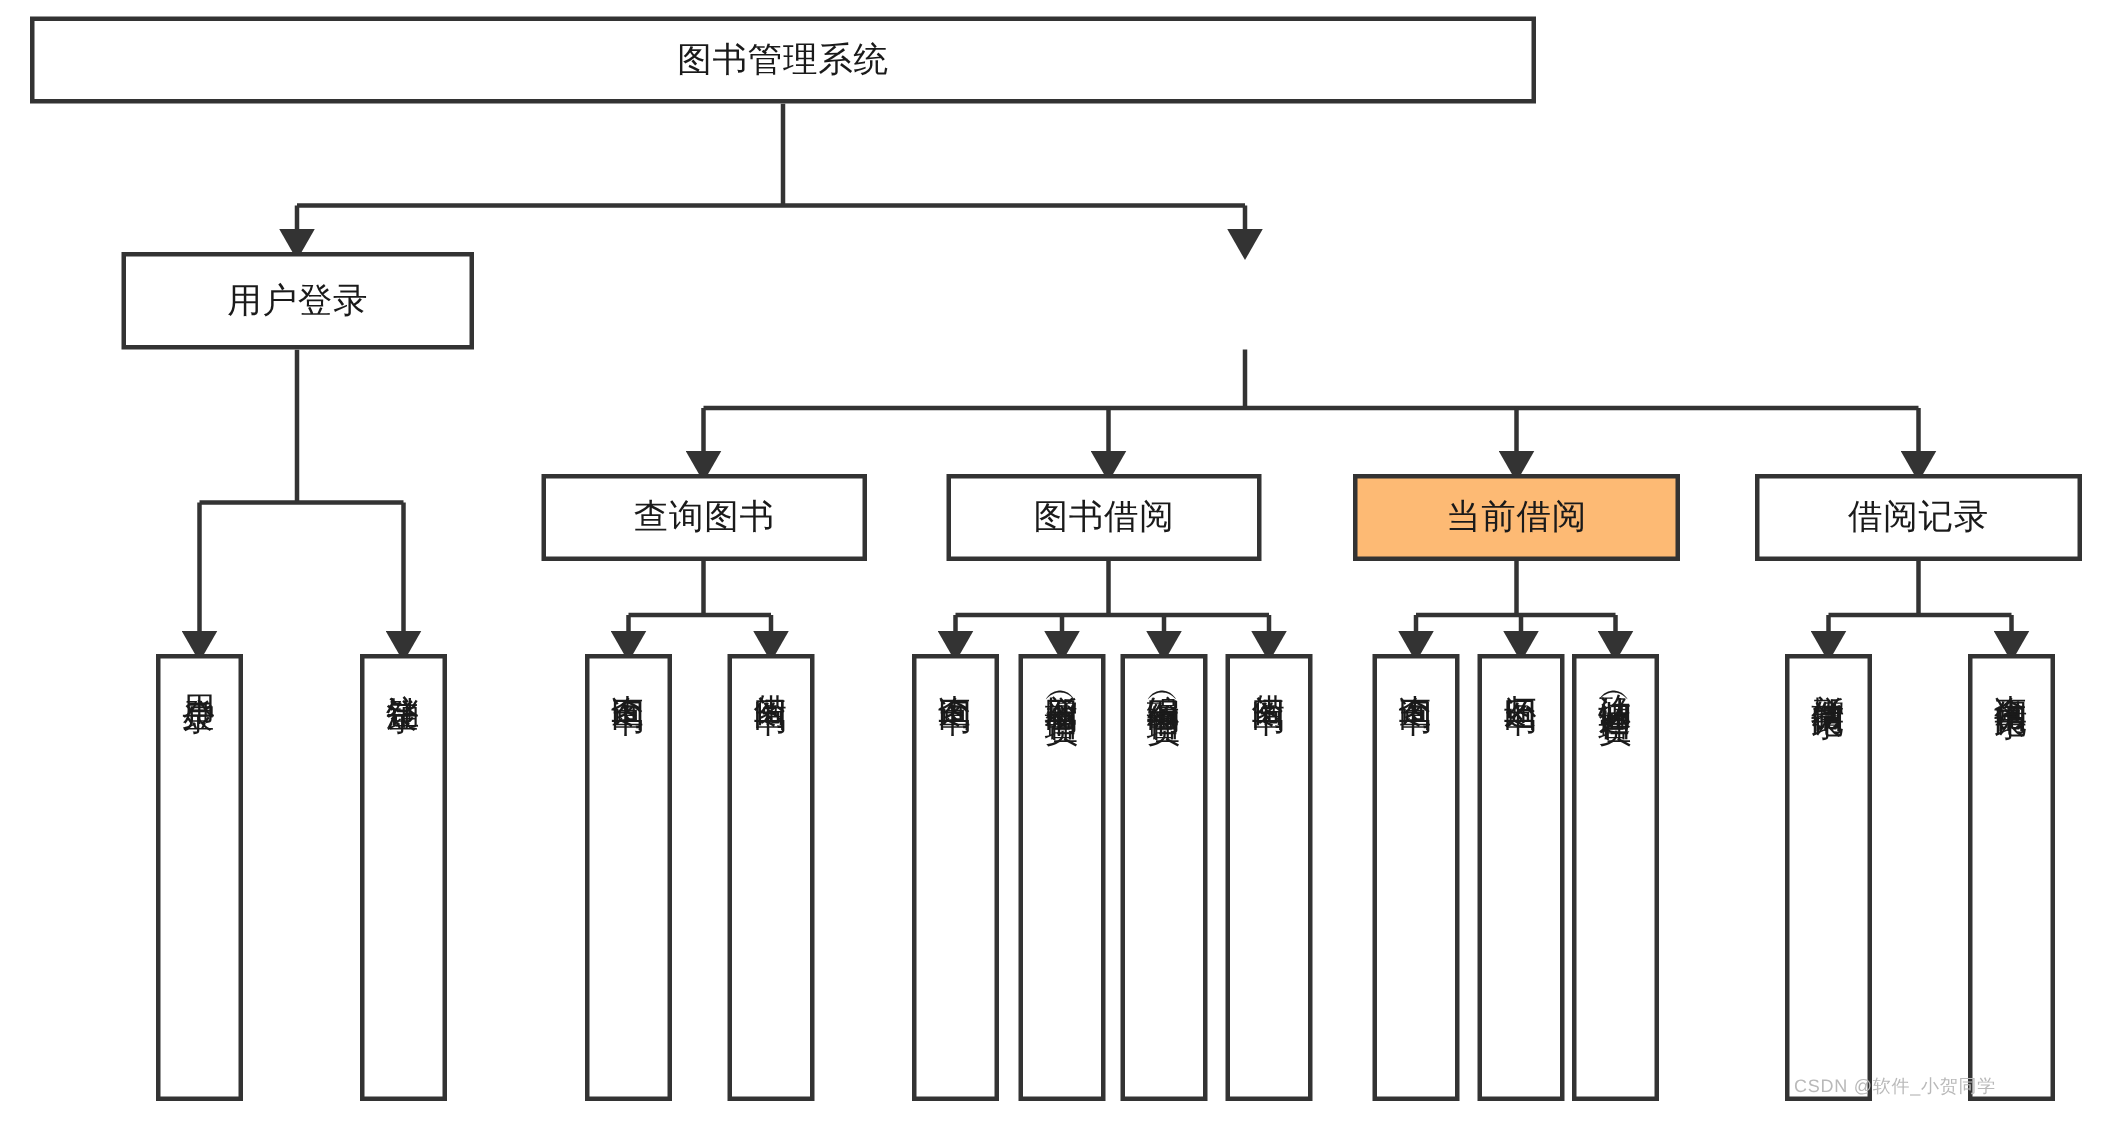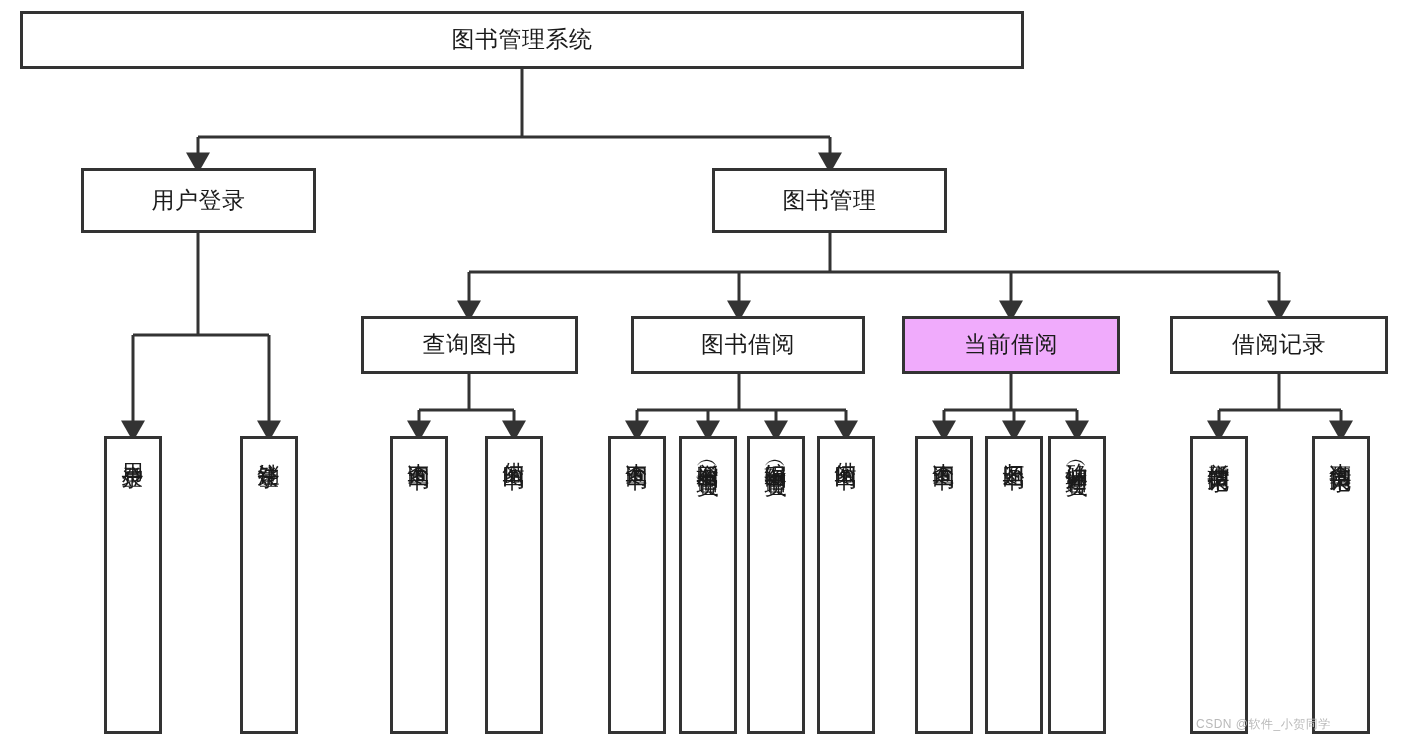--- a/index.html
+++ b/index.html
@@ -123,31 +123,28 @@
     </g>
   </svg>
 
   <div class="node horizontal" style="left: 20px; top: 11px; width: 1004px; height: 58px; border-color: rgb(51, 51, 51); background: rgb(255, 255, 255); color: rgb(26, 26, 26); border-width: 3px;">
     <span class="node-label">图书管理系统</span>
   </div>
 
   <div class="node horizontal" style="left: 81px; top: 168px; width: 235px; height: 65px; border-color: rgb(51, 51, 51); background: rgb(255, 255, 255); color: rgb(26, 26, 26); border-width: 3px;">
     <span class="node-label">用户登录</span>
   </div>
-  <div class="node horizontal" style="left: 712px; top: 168px; width: 235px; height: 65px; border-color: rgb(51, 51, 51); background: rgb(255, 255, 255); color: rgb(26, 26, 26); border-width: 3px;">
-    <span class="node-label">图书管理</span>
-  </div>
 
   <div class="node horizontal" style="left: 361px; top: 316px; width: 217px; height: 58px; border-color: rgb(51, 51, 51); background: rgb(255, 255, 255); color: rgb(26, 26, 26); border-width: 3px;">
     <span class="node-label">查询图书</span>
   </div>
-  <div class="node horizontal" style="left: 631px; top: 316px; width: 234px; height: 58px; border-color: rgb(51, 51, 51); background: rgb(255, 255, 255); color: rgb(26, 26, 26); border-width: 3px;">
+  <div class="node horizontal" style="left: 631px; top: 316px; width: 210px; height: 58px; border-color: rgb(51, 51, 51); background: rgb(255, 255, 255); color: rgb(26, 26, 26); border-width: 3px;">
     <span class="node-label">图书借阅</span>
   </div>
-  <div class="node horizontal" style="left: 902px; top: 316px; width: 218px; height: 58px; border-color: rgb(51, 51, 51); background: #f0abfc; color: rgb(26, 26, 26); border-width: 3px;">
+  <div class="node horizontal" style="left: 902px; top: 316px; width: 218px; height: 58px; border-color: rgb(51, 51, 51); background: #fdba74; color: rgb(26, 26, 26); border-width: 3px;">
     <span class="node-label">当前借阅</span>
   </div>
   <div class="node horizontal" style="left: 1170px; top: 316px; width: 218px; height: 58px; border-color: rgb(51, 51, 51); background: rgb(255, 255, 255); color: rgb(26, 26, 26); border-width: 3px;">
     <span class="node-label">借阅记录</span>
   </div>
 
   <div class="node vertical" style="left: 104px; top: 436px; width: 58px; height: 298px; border-color: rgb(51, 51, 51); background: rgb(255, 255, 255); color: rgb(26, 26, 26); border-width: 3px;">
     <span class="node-label">用户登录</span>
   </div>
   <div class="node vertical" style="left: 240px; top: 436px; width: 58px; height: 298px; border-color: rgb(51, 51, 51); background: rgb(255, 255, 255); color: rgb(26, 26, 26); border-width: 3px;">

